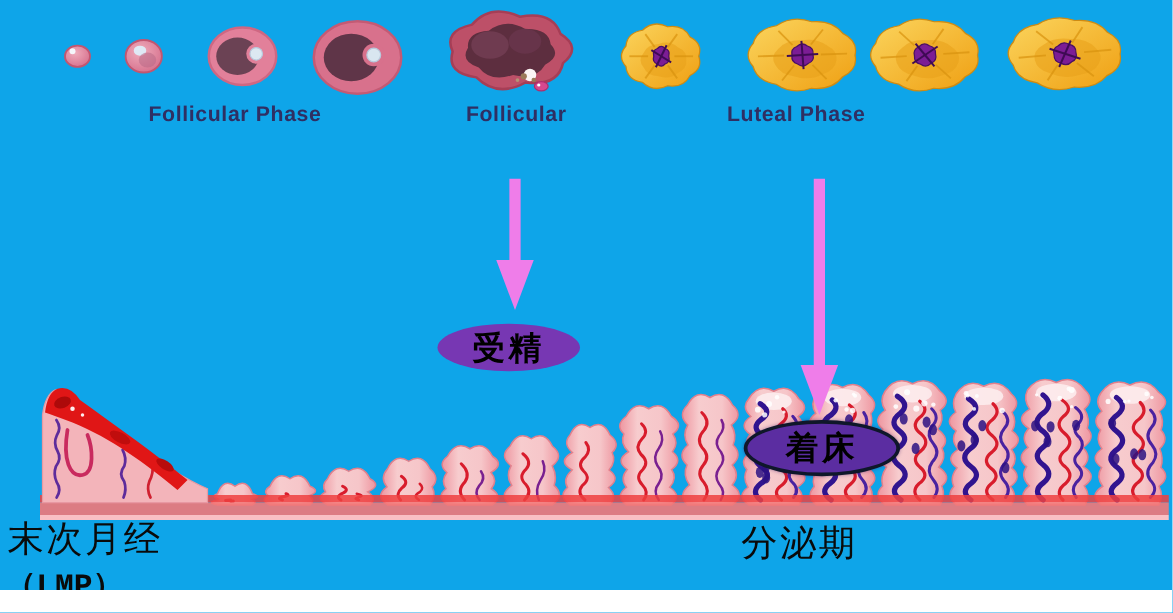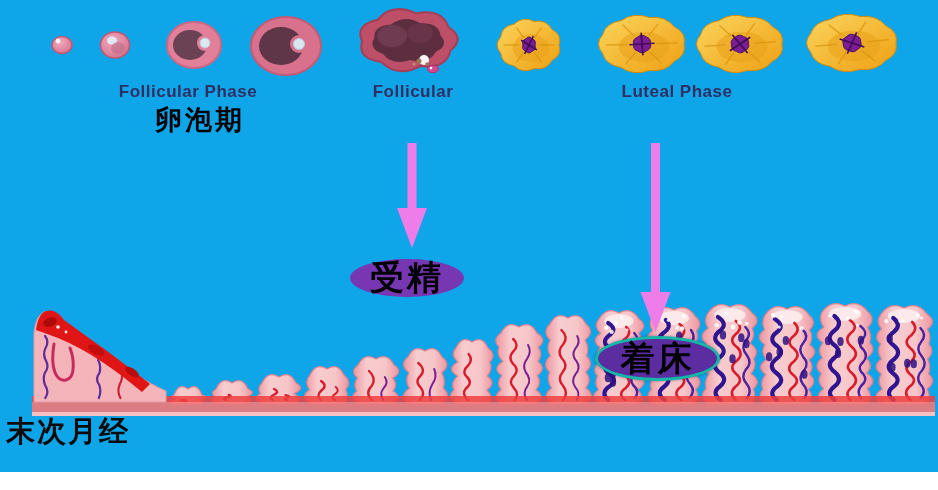--- a/index.html
+++ b/index.html
@@ -10,35 +10,35 @@
   #art{position:absolute;left:0;top:0;}
   .en-phase{
     position:absolute;transform:translateX(-50%);white-space:nowrap;
     font-weight:bold;font-size:17px;letter-spacing:.5px;color:var(--phase-label,#2f2f63);
   }
   .zh-phase{
     position:absolute;transform:translateX(-50%);white-space:nowrap;
     font-weight:bold;font-size:27px;letter-spacing:3px;color:#000;
   }
   .zh-bottom{
-    position:absolute;white-space:nowrap;font-weight:bold;font-size:29px;
+    position:absolute;white-space:nowrap;font-weight:normal;font-size:29px;
     letter-spacing:2px;color:#0a0a0a;
   }
   .lmp{
     position:absolute;white-space:nowrap;font-weight:bold;font-size:25px;
     font-family:"Liberation Mono","DejaVu Sans Mono",monospace;color:#0a0a0a;
   }
   .oval{
     position:absolute;border-radius:50%;display:flex;align-items:center;justify-content:center;
-    font-weight:bold;font-size:34px;letter-spacing:3px;color:#000;white-space:nowrap;
+    font-weight:bold;font-size:26px;letter-spacing:3px;color:#000;white-space:nowrap;
   }
   #oval-fert{left:350px;top:259px;width:114px;height:38px;background:var(--fertilization-oval,#7737b3);}
   #oval-impl{
     left:595px;top:336px;width:119px;height:39px;background:var(--implantation-oval,#5b2da1);
-    border:3px solid #14b8a6;box-shadow:0 0 3px rgba(60,20,100,.5);
+    border:3px solid #0f172a;box-shadow:0 0 3px rgba(60,20,100,.5);
   }
 </style>
 </head>
 <body>
 
 <div class="stage">
 
   <svg id="art" width="938" height="490" viewBox="0 0 938 490">
     <defs>
       <linearGradient id="gcol" x1="0" y1="0" x2="1" y2="0">
@@ -266,21 +266,22 @@
       </g>
 
     <path style="fill:var(--arrow,#ef7de9)" d="M 407.5 143 L 416.5 143 L 416.5 208 L 427 208 L 412 248 L 397 208 L 407.5 208 Z"></path>
     <path style="fill:var(--arrow,#ef7de9)" d="M 651 143 L 660 143 L 660 292 L 670.5 292 L 655.5 332 L 640.5 292 L 651 292 Z"></path>
 
     <rect x="85" y="484" width="850" height="2.6" style="fill:var(--bottom-line,#3f51b5)"></rect>
   </svg>
 
   <div class="en-phase" style="left:188px;top:82px">Follicular Phase</div>
   <div class="en-phase" style="left:413px;top:82px">Follicular</div>
-  <div class="en-phase" style="left:677px;top:82px">Luteal Phase</div>
-
-  <div class="zh-phase" style="left:200px;top:102px">卵泡期</div>
+  <div class="en-phase" style="left:637px;top:82px">Luteal Phase</div>
+
 
   <div class="oval" id="oval-fert">受精</div>
   <div class="oval" id="oval-impl">着床</div>
 
   <div class="zh-bottom" style="left:6px;top:412px">末次月经</div>
+  <div class="lmp" style="left:4px;top:451px">（LMP）</div>
+  <div class="zh-bottom" style="left:593px;top:415px">分泌期</div>
 </div>
 
 </body></html>

